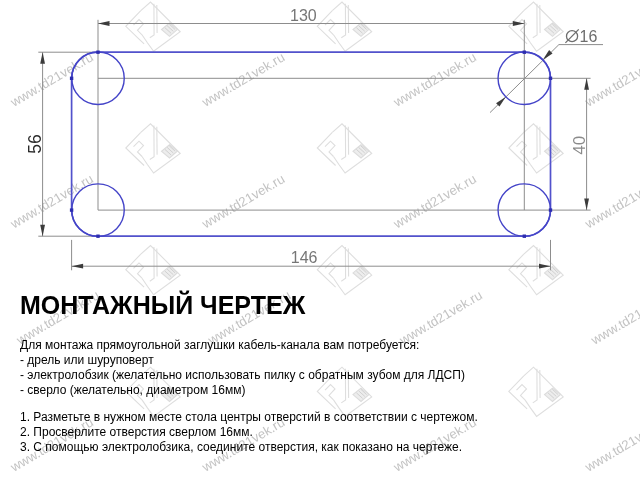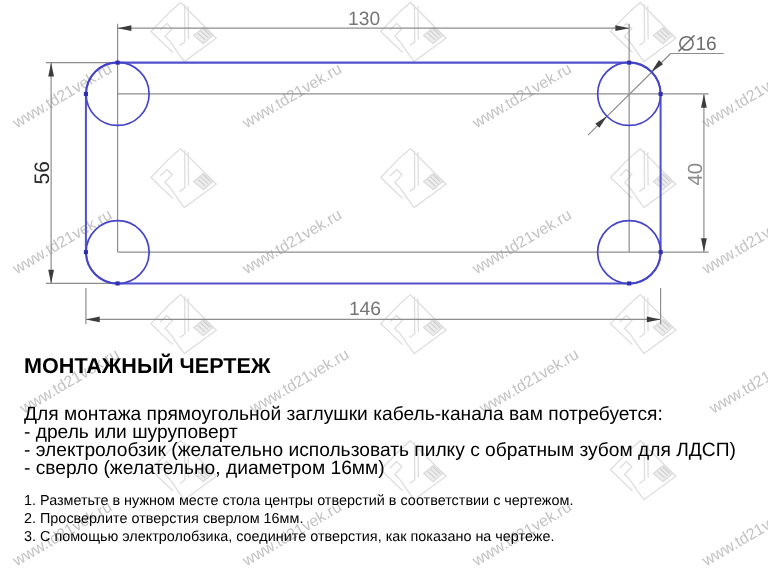--- a/index.html
+++ b/index.html
@@ -1,21 +1,21 @@
 <!DOCTYPE html>
 <html><head>
 <meta charset="utf-8">
 <style>
 html,body{margin:0;padding:0}
 body{width:640px;height:480px;background:#ffffff;position:relative;overflow:hidden;
      font-family:"Liberation Sans",sans-serif}
 #draw{position:absolute;left:0;top:0}
 svg text{font-family:"Liberation Sans",sans-serif}
-.title{position:absolute;left:20px;top:292.8px;font-size:18px;line-height:24px;font-weight:bold;color:#000;white-space:nowrap}
-.p1{position:absolute;left:20px;top:338.3px;font-size:16px;line-height:15px;color:#000;white-space:nowrap}
+.title{position:absolute;left:20px;top:292.8px;font-size:25px;line-height:24px;font-weight:bold;color:#000;white-space:nowrap}
+.p1{position:absolute;left:20px;top:338.3px;font-size:12px;line-height:15px;color:#000;white-space:nowrap}
 .p2{position:absolute;left:20px;top:410.2px;font-size:12px;line-height:15px;color:#000;white-space:nowrap}
 </style>
 </head>
 <body>
 <svg id="draw" width="640" height="480" viewBox="0 0 640 480">
 <defs>
 <g id="logo" stroke="#dedede" stroke-width="1.1" fill="none" stroke-linejoin="miter">
 
   <path d="M 15.3,9.2 L 0.3,24.8 L 13.3,37.3 L 18.6,42.3"></path>
   <path d="M 8,23.5 L 13.5,18 L 18,22.3 L 12,28.8 L 16.5,33.3"></path>

